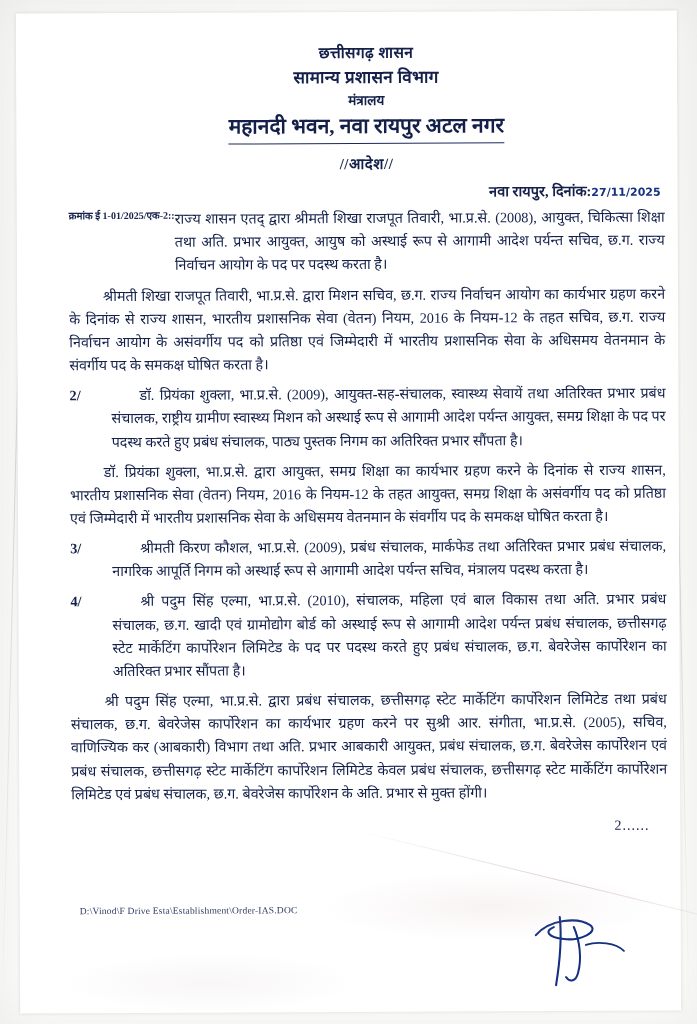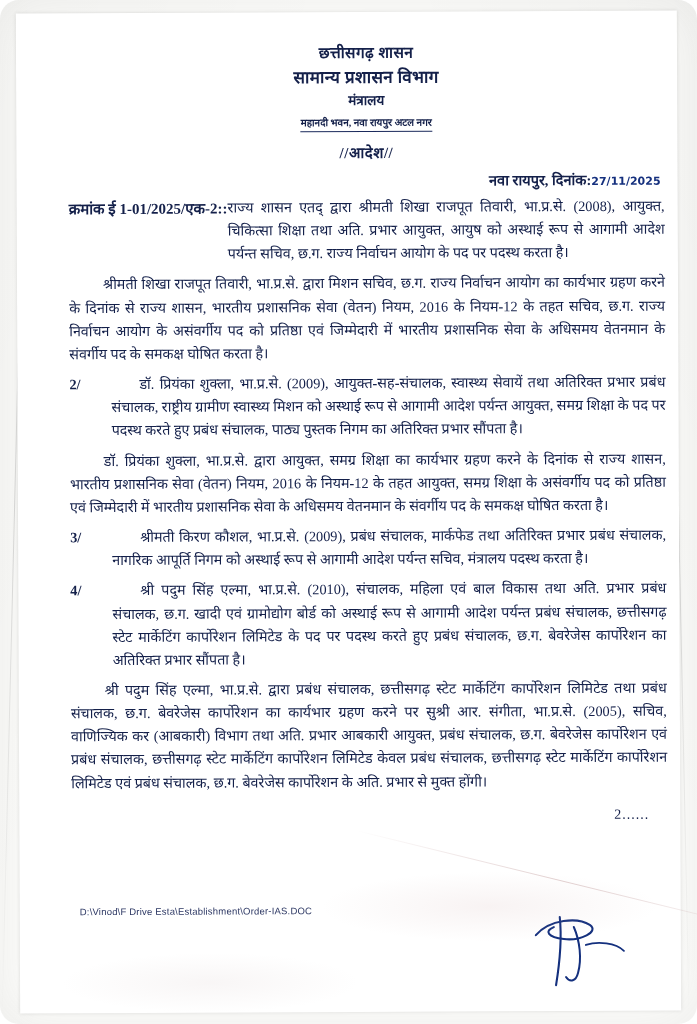--- a/index.html
+++ b/index.html
@@ -15,21 +15,20 @@
   }
   .page {
     position: relative;
     width: 697px;
     height: 1024px;
     background: #fdfdfb;
     background-image:
       linear-gradient(105deg, rgba(0,0,0,0.02) 0%, rgba(0,0,0,0) 35%),
       linear-gradient(255deg, rgba(0,0,0,0.025) 0%, rgba(0,0,0,0) 30%);
     overflow: hidden;
-    border-radius: 19px;
   }
   
   .page::before {
     content: "";
     position: absolute;
     left: 0; top: 0; right: 0; bottom: 0;
     box-shadow: inset 0 0 55px rgba(120,120,120,0.12);
     pointer-events: none;
   }
   .sheet {
@@ -72,21 +71,21 @@
     font-weight: 700;
     letter-spacing: 0.4px;
     margin-top: 2px;
   }
   .head-line-3 {
     font-size: 13.5px;
     font-weight: 600;
     margin-top: 1px;
   }
   .head-line-4 {
-    font-size: 10px;
+    font-size: 21px;
     font-weight: 700;
     margin-top: 2px;
     display: inline-block;
     border-bottom: 1.4px solid #1b2a5c;
     padding-bottom: 1px;
   }
   .order-word {
     text-align: center;
     font-size: 15px;
     font-weight: 700;
@@ -136,21 +135,21 @@
     text-align: justify;
     text-indent: 28px;
   }
   .kram {
     display: flex;
     align-items: flex-start;
     margin-top: 6px;
   }
   .kram-label {
     flex: 0 0 auto;
-    font-size: 15px;
+    font-size: 10px;
     line-height: 1.62;
     font-weight: 600;
     white-space: nowrap;
   }
   .kram-body {
     flex: 1 1 auto;
     font-size: 14.3px;
     line-height: 1.62;
     text-align: justify;
   }
@@ -162,21 +161,21 @@
     padding-right: 18px;
     letter-spacing: 1px;
   }
 
   .footer-path {
     position: absolute;
     left: 60px;
     top: 893px;
     font-size: 9.5px;
     color: #2c3763;
-    font-family: Liberation Sans, sans-serif;
+    font-family: Liberation Serif, serif;
     letter-spacing: 0.2px;
   }
 
   .signature {
     position: absolute;
     left: 500px;
     top: 900px;
     width: 130px;
     height: 80px;
   }

